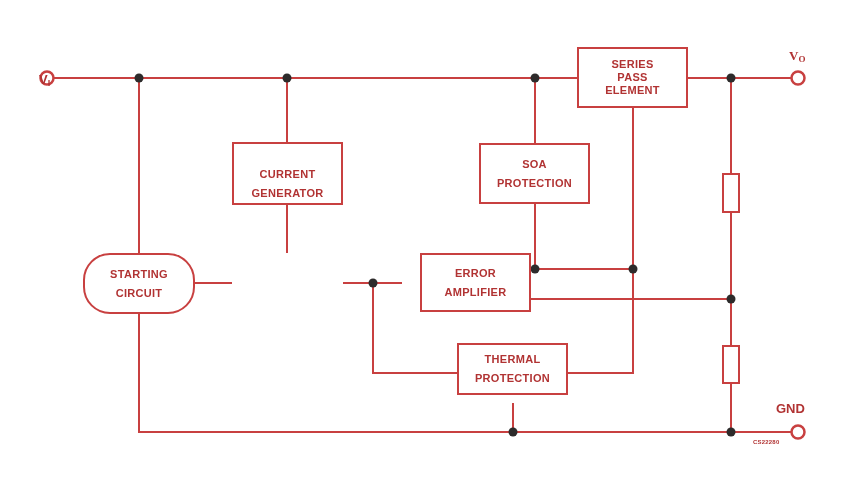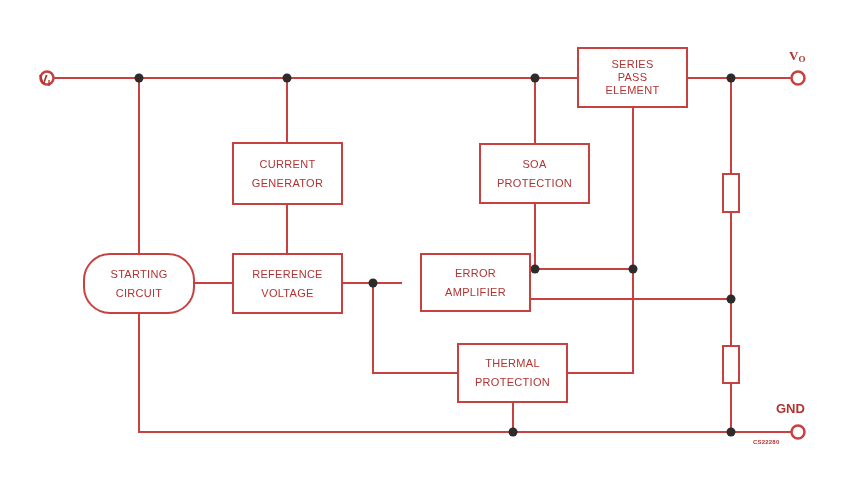--- a/index.html
+++ b/index.html
@@ -10,21 +10,21 @@
   #wires{position:absolute;left:0;top:0;}
   .wire{stroke:var(--line-color,#c84040);stroke-width:2;fill:none;}
   .dot{fill:var(--dot-color,#2d2b2b);stroke:none;}
   .terminal{fill:#ffffff;stroke:var(--line-color,#c84040);stroke-width:2.5;}
   .resistor{fill:#ffffff;stroke:var(--line-color,#c84040);stroke-width:2;}
   .block{
     position:absolute;box-sizing:border-box;border:2px solid var(--line-color,#c84040);
     background:#fff;display:flex;align-items:center;justify-content:center;text-align:center;
   }
   .block-label{
-    white-space:pre-line;font-weight:normal;font-size:11px;letter-spacing:.3px;
+    white-space:pre-line;font-weight:bold;font-size:11px;letter-spacing:.3px;
     color:var(--text-color,#b13333);line-height:19px;
   }
   .block.tight .block-label{line-height:13px;}
   .term-label{
     position:absolute;font-weight:bold;font-size:13px;color:var(--text-color,#b13333);
   }
   .term-label .sub{font-size:9px;vertical-align:-2px;font-weight:bold;}
   .code-label{
     position:absolute;font-weight:bold;font-size:6px;letter-spacing:.2px;
     color:var(--text-color,#b13333);
@@ -72,46 +72,42 @@
     <circle class="terminal" cx="798" cy="78" r="6.5"></circle>
     <circle class="terminal" cx="798" cy="432" r="6.5"></circle>
   </svg>
 
   <div class="block tight" style="left:577px;top:47px;width:111px;height:61px;">
     <span class="block-label">SERIES
 PASS
 ELEMENT</span>
   </div>
 
-  <div class="block" style="left:232px;top:142px;width:111px;height:63px;">
+  <div class="block" style="left:232px;top:142px;width:111px;height:63px;align-items:flex-end;">
     <span class="block-label">CURRENT
 GENERATOR</span>
   </div>
 
   <div class="block" style="left:479px;top:143px;width:111px;height:61px;">
     <span class="block-label">SOA
 PROTECTION</span>
   </div>
 
   <div class="block" style="left:83px;top:253px;width:112px;height:61px;border-radius:27px;">
     <span class="block-label">STARTING
 CIRCUIT</span>
   </div>
 
-  <div class="block" style="left:232px;top:253px;width:111px;height:61px;">
-    <span class="block-label">REFERENCE
-VOLTAGE</span>
-  </div>
 
   <div class="block" style="left:420px;top:253px;width:111px;height:59px;">
     <span class="block-label">ERROR
 AMPLIFIER</span>
   </div>
 
-  <div class="block" style="left:457px;top:343px;width:111px;height:60px;">
+  <div class="block" style="left:457px;top:343px;width:111px;height:52px;">
     <span class="block-label">THERMAL
 PROTECTION</span>
   </div>
 
   <div class="term-label" style="left:39px;top:48px;margin-top:24px;">
     <span>V</span><span class="sub">I</span>
   </div>
 
   <div class="term-label" style="left:789px;top:48px;font-family:Liberation Serif, serif;">
     <span>V</span><span class="sub">O</span>

